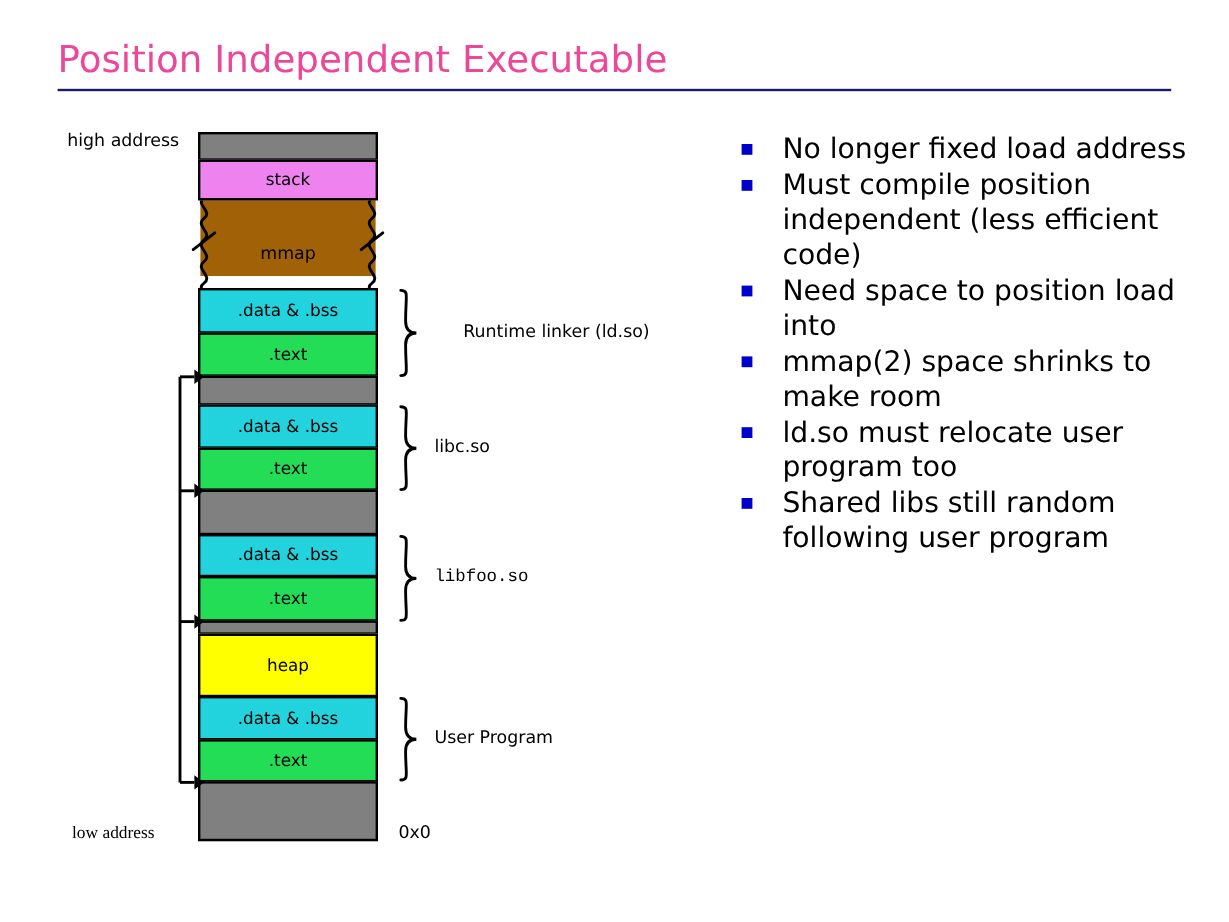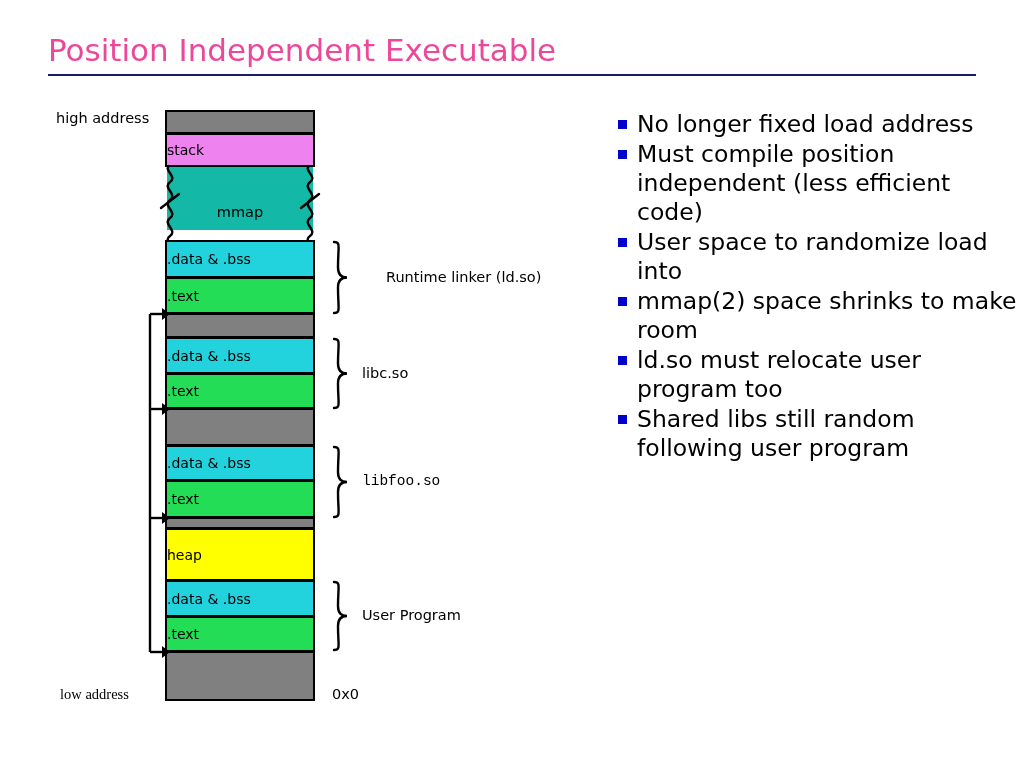--- a/index.html
+++ b/index.html
@@ -44,20 +44,21 @@
     height: 768px;
   }
   .mem-block {
     position: absolute;
     left: 165px;
     width: 150px;
     box-sizing: border-box;
     border: 2px solid #000000;
     display: flex;
     align-items: center;
+    justify-content: center;
     font-size: 14px;
     color: #000000;
     font-family: "DejaVu Sans", sans-serif;
   }
   .edge-label {
     position: absolute;
     font-size: 14.5px;
     color: #000000;
     white-space: nowrap;
   }
@@ -69,21 +70,21 @@
   }
   .brace-svg {
     position: absolute;
   }
   #mmap-region {
     position: absolute;
     left: 167px;
     top: 166px;
     width: 146px;
     height: 64px;
-    background: #14b8a6;
+    background: #a16207;
     display: flex;
     align-items: flex-end;
     justify-content: center;
   }
   #mmap-text {
     font-size: 14.5px;
     color: #000000;
     margin-bottom: 10px;
   }
   #random-bracket {
@@ -116,20 +117,21 @@
     background: #0000cc;
     flex: 0 0 auto;
     margin-top: 10px;
     margin-right: 10px;
   }
   .bullet-text {
     font-size: 23.5px;
     line-height: 29px;
     color: #000000;
     font-family: "DejaVu Sans", sans-serif;
+    margin-left: 15px;
   }
 </style>
 </head>
 <body>
 
 <div id="slide-title">Position Independent Executable</div>
 <div id="title-rule"></div>
 
 <div id="diagram">
 
@@ -234,21 +236,21 @@
     <div class="bullet-item">
       <div class="bullet-marker" style="background: rgb(0, 0, 204);"></div>
       <div class="bullet-text">No longer fixed load address</div>
     </div>
     <div class="bullet-item">
       <div class="bullet-marker" style="background: rgb(0, 0, 204);"></div>
       <div class="bullet-text">Must compile position independent (less efficient code)</div>
     </div>
     <div class="bullet-item">
       <div class="bullet-marker" style="background: rgb(0, 0, 204);"></div>
-      <div class="bullet-text">User space to randomize load into</div>
+      <div class="bullet-text">Need space to position load into</div>
     </div>
     <div class="bullet-item">
       <div class="bullet-marker" style="background: rgb(0, 0, 204);"></div>
       <div class="bullet-text">mmap(2) space shrinks to make room</div>
     </div>
     <div class="bullet-item">
       <div class="bullet-marker" style="background: rgb(0, 0, 204);"></div>
       <div class="bullet-text">ld.so must relocate user program too</div>
     </div>
     <div class="bullet-item">

